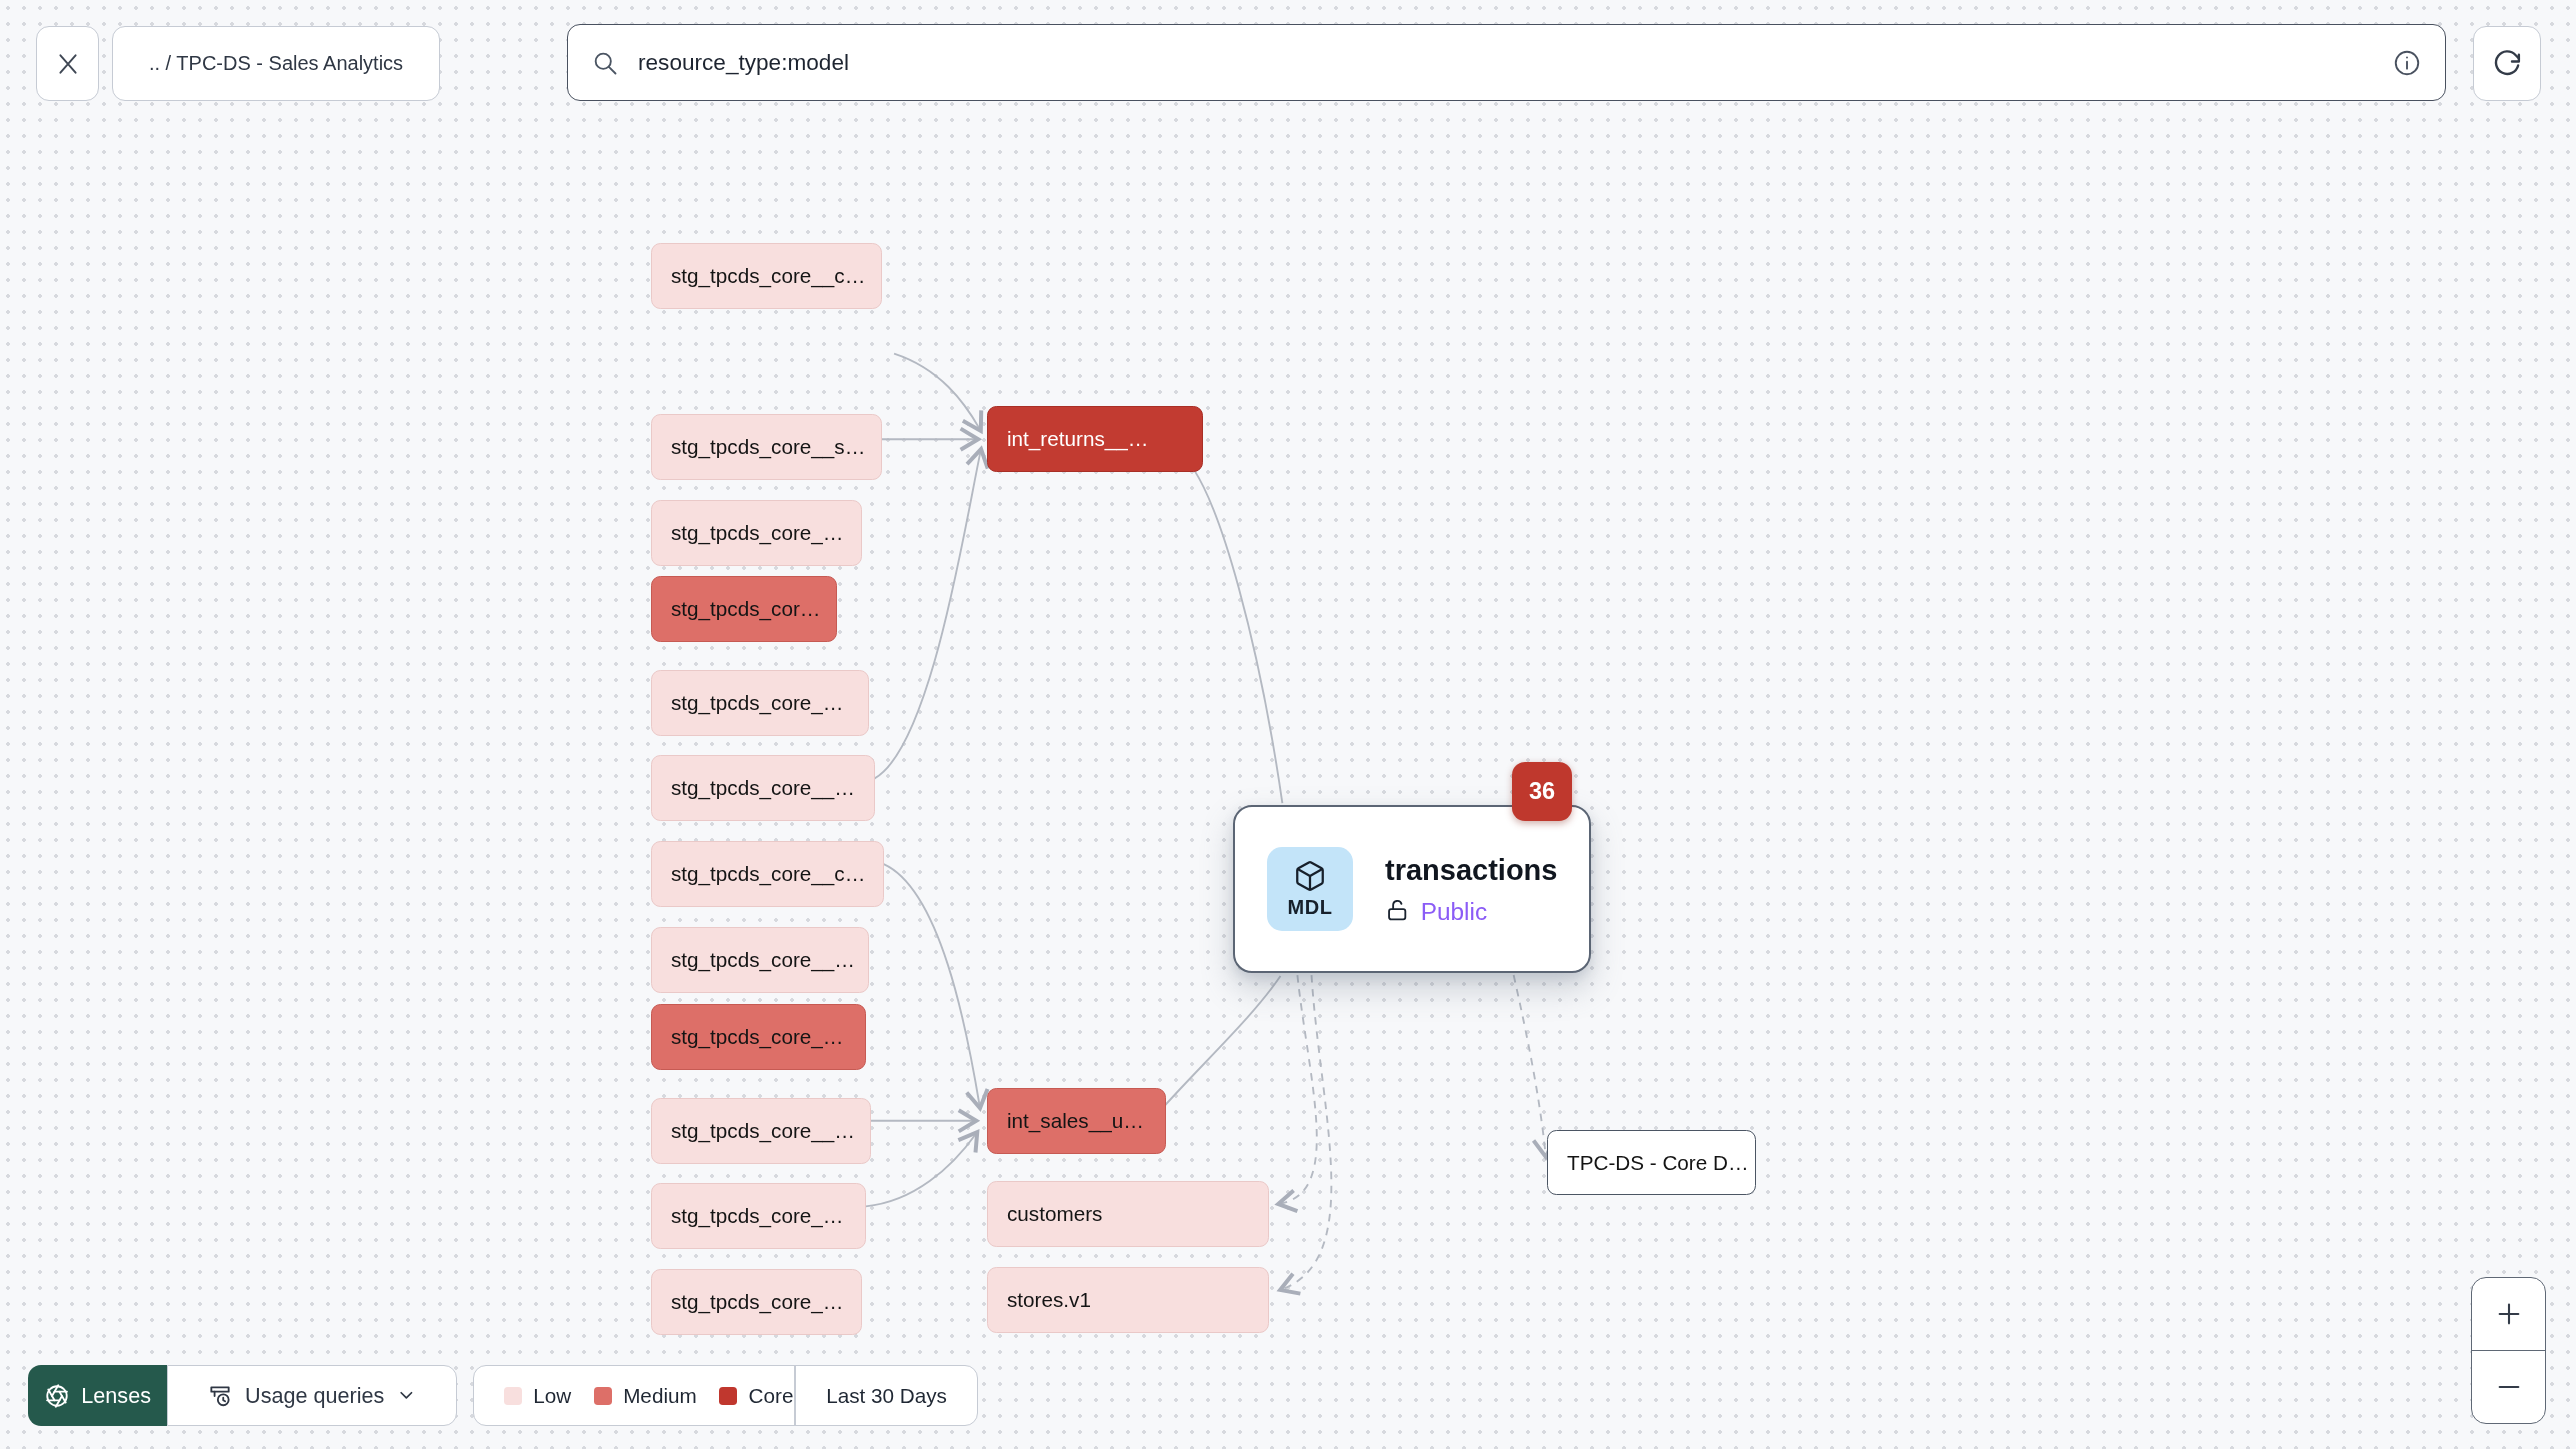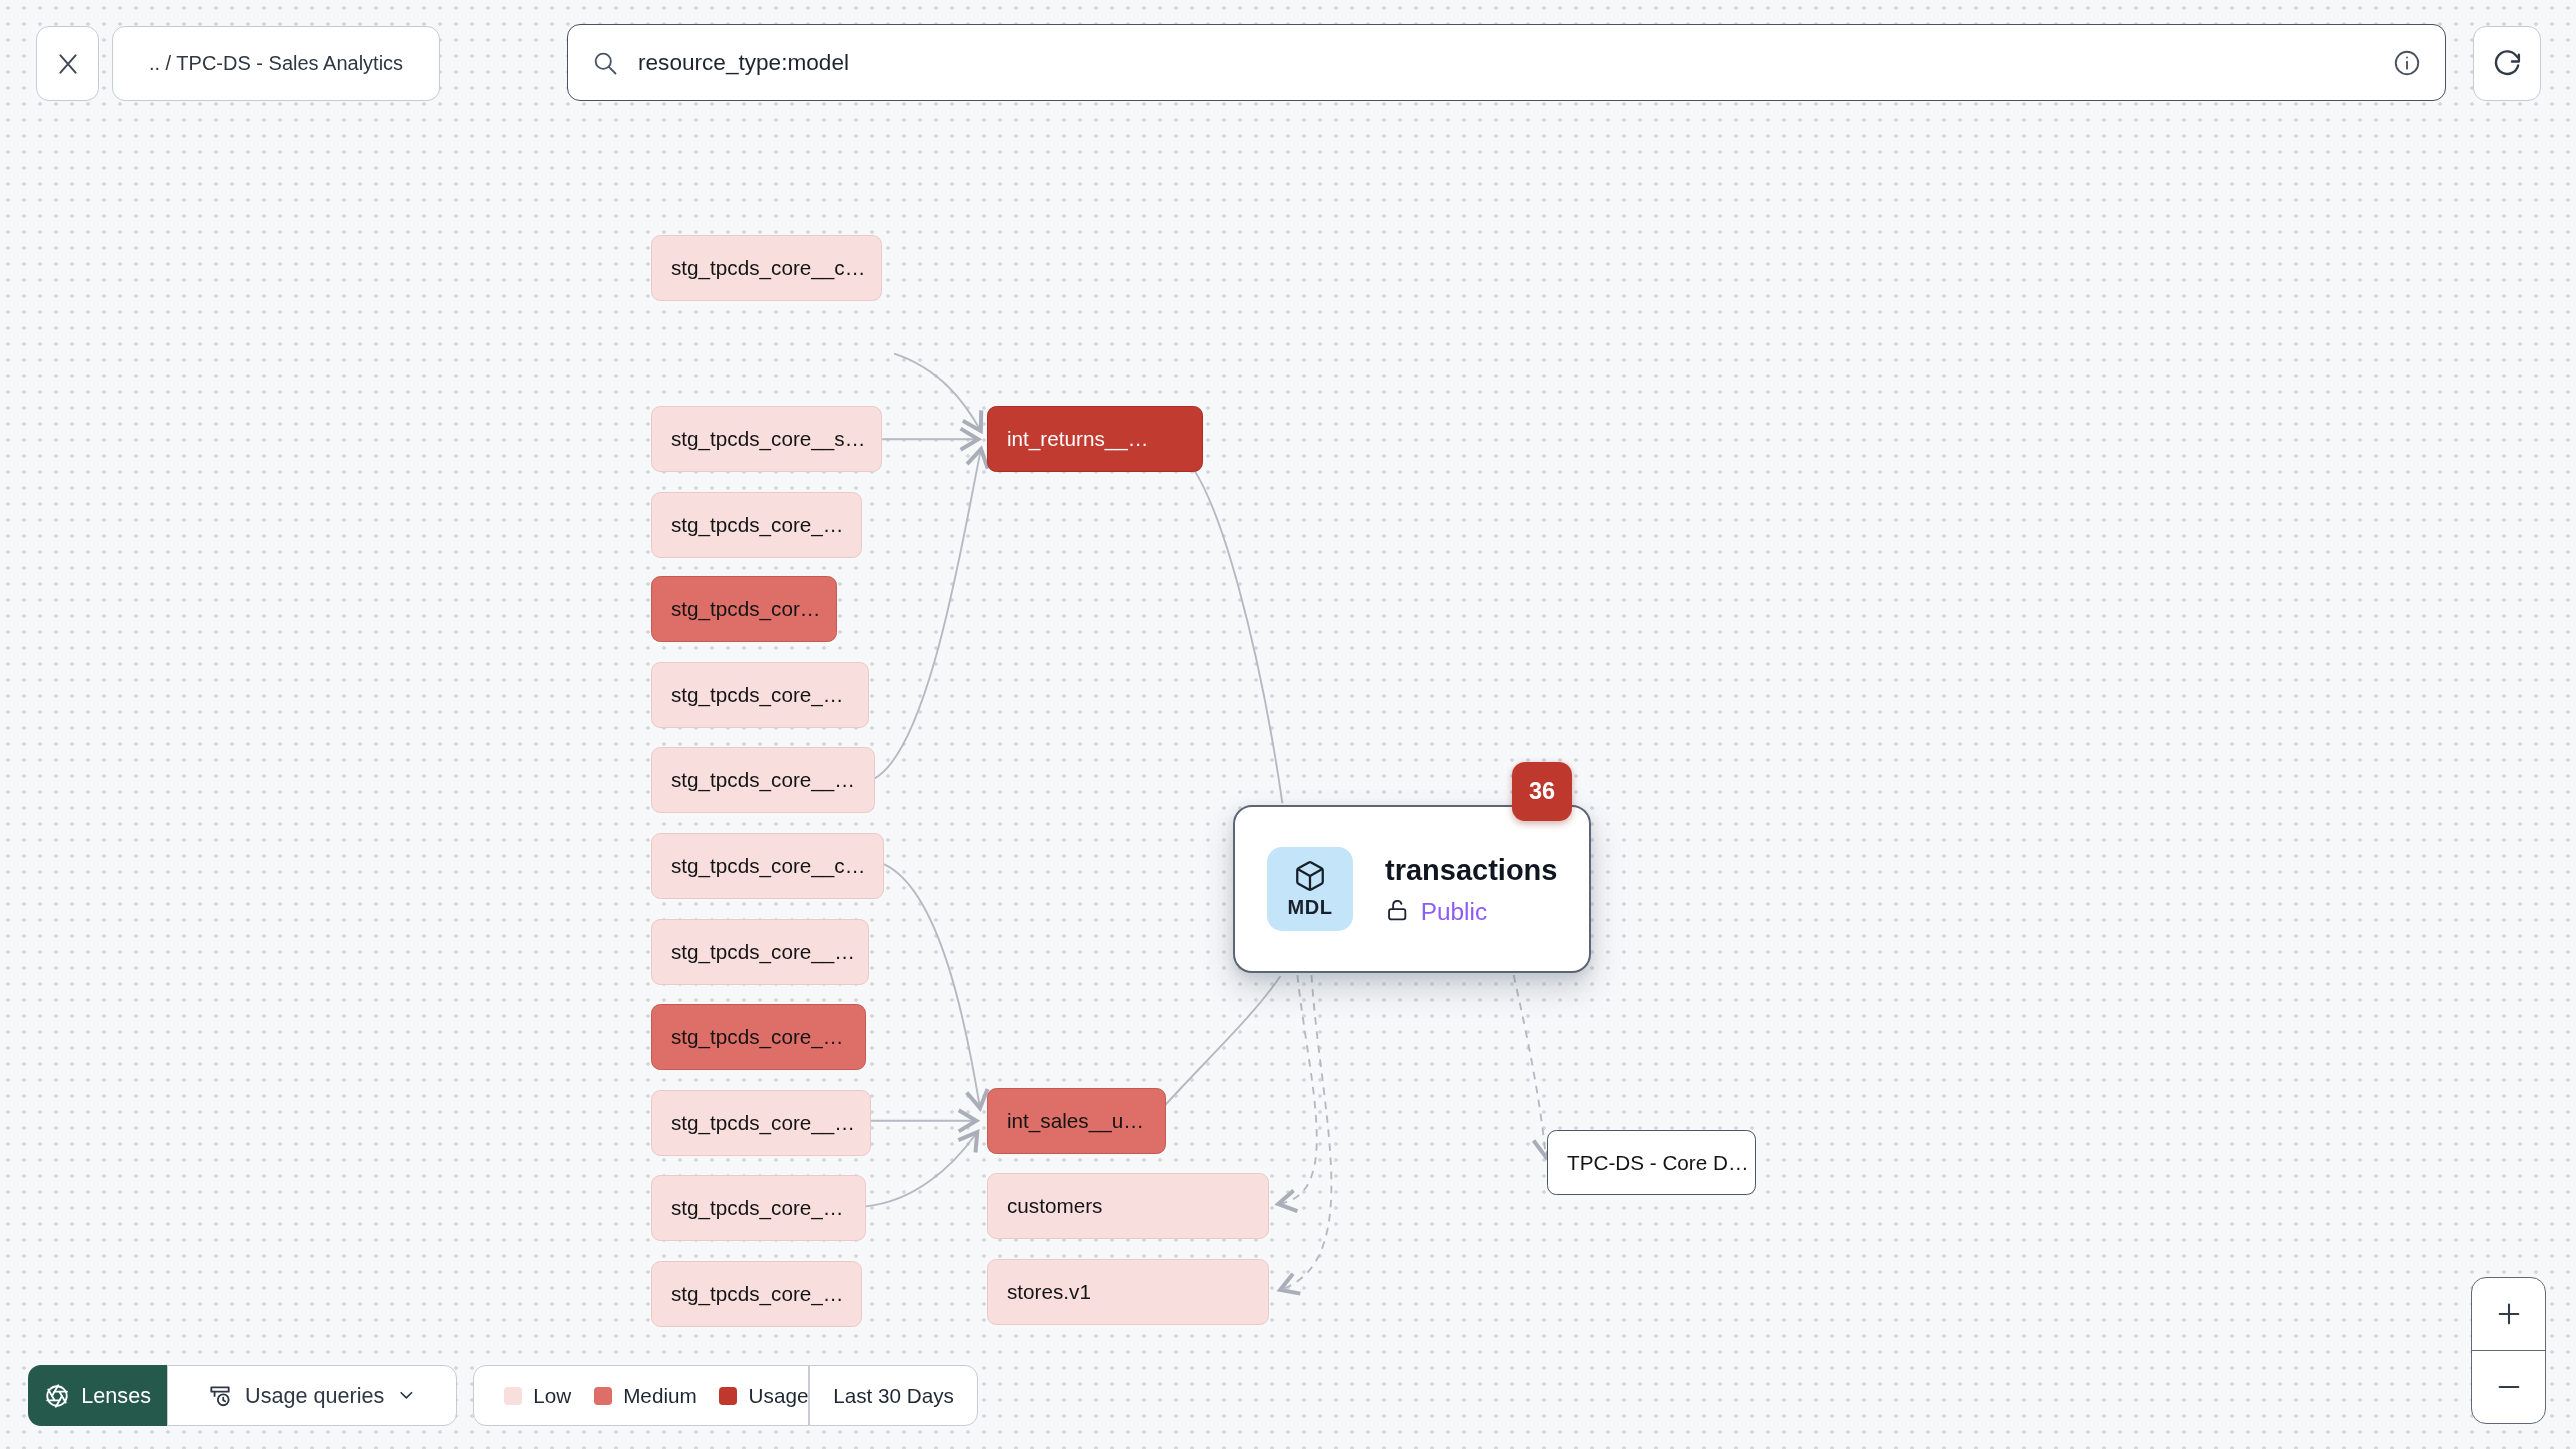--- a/index.html
+++ b/index.html
@@ -38,21 +38,21 @@
     font-family:"Liberation Sans", sans-serif;
     font-size:22.6px; color:#1d2430;
   }
 
   
   .gnode {
     position:absolute; height:66px; border-radius:9.4px;
     display:flex; align-items:center; padding:0 19px;
     font-size:20.7px; color:#141414; white-space:nowrap; cursor:pointer;
   }
-  .sev-low   { background:#f8dfde; border:1.4px solid #eac9c8; }
+  .sev-low   { background:#f8dfde; border:1.4px solid #eac9c8;margin-top:8px; }
   .sev-med   { background:#dd6f68; border:1.4px solid #c65a53; }
   .sev-high  { background:#c23b31; border:1.4px solid #a82f26; color:#fff; }
   .plain-node { background:#fff; border:1.9px solid #4b5563; border-radius:9.4px; }
 
   .focus-card {
     position:absolute; left:1233px; top:805px; width:358px; height:168px;
     background:#fff; border:2.4px solid #5b6574; border-radius:19px;
     box-shadow:0 15px 32px rgba(100,112,130,.30), 0 4.7px 11.3px rgba(100,112,130,.16);
     display:flex; align-items:center; padding:0 32px; gap:32px; cursor:pointer;
   }
@@ -271,21 +271,21 @@
       <div class="legend-item">
         <span class="swatch sw-low"></span>
         <span>Low</span>
       </div>
       <div class="legend-item">
         <span class="swatch sw-med"></span>
         <span>Medium</span>
       </div>
       <div class="legend-item">
         <span class="swatch sw-high"></span>
-        <span>Usage</span>
+        <span>Core</span>
       </div>
     </div>
     <div class="legend-divider"></div>
     <div class="legend-right">
       <span>Last 30 Days</span>
     </div>
   </div>
 
   <div class="zoomctl">
     <div class="zbtn">

